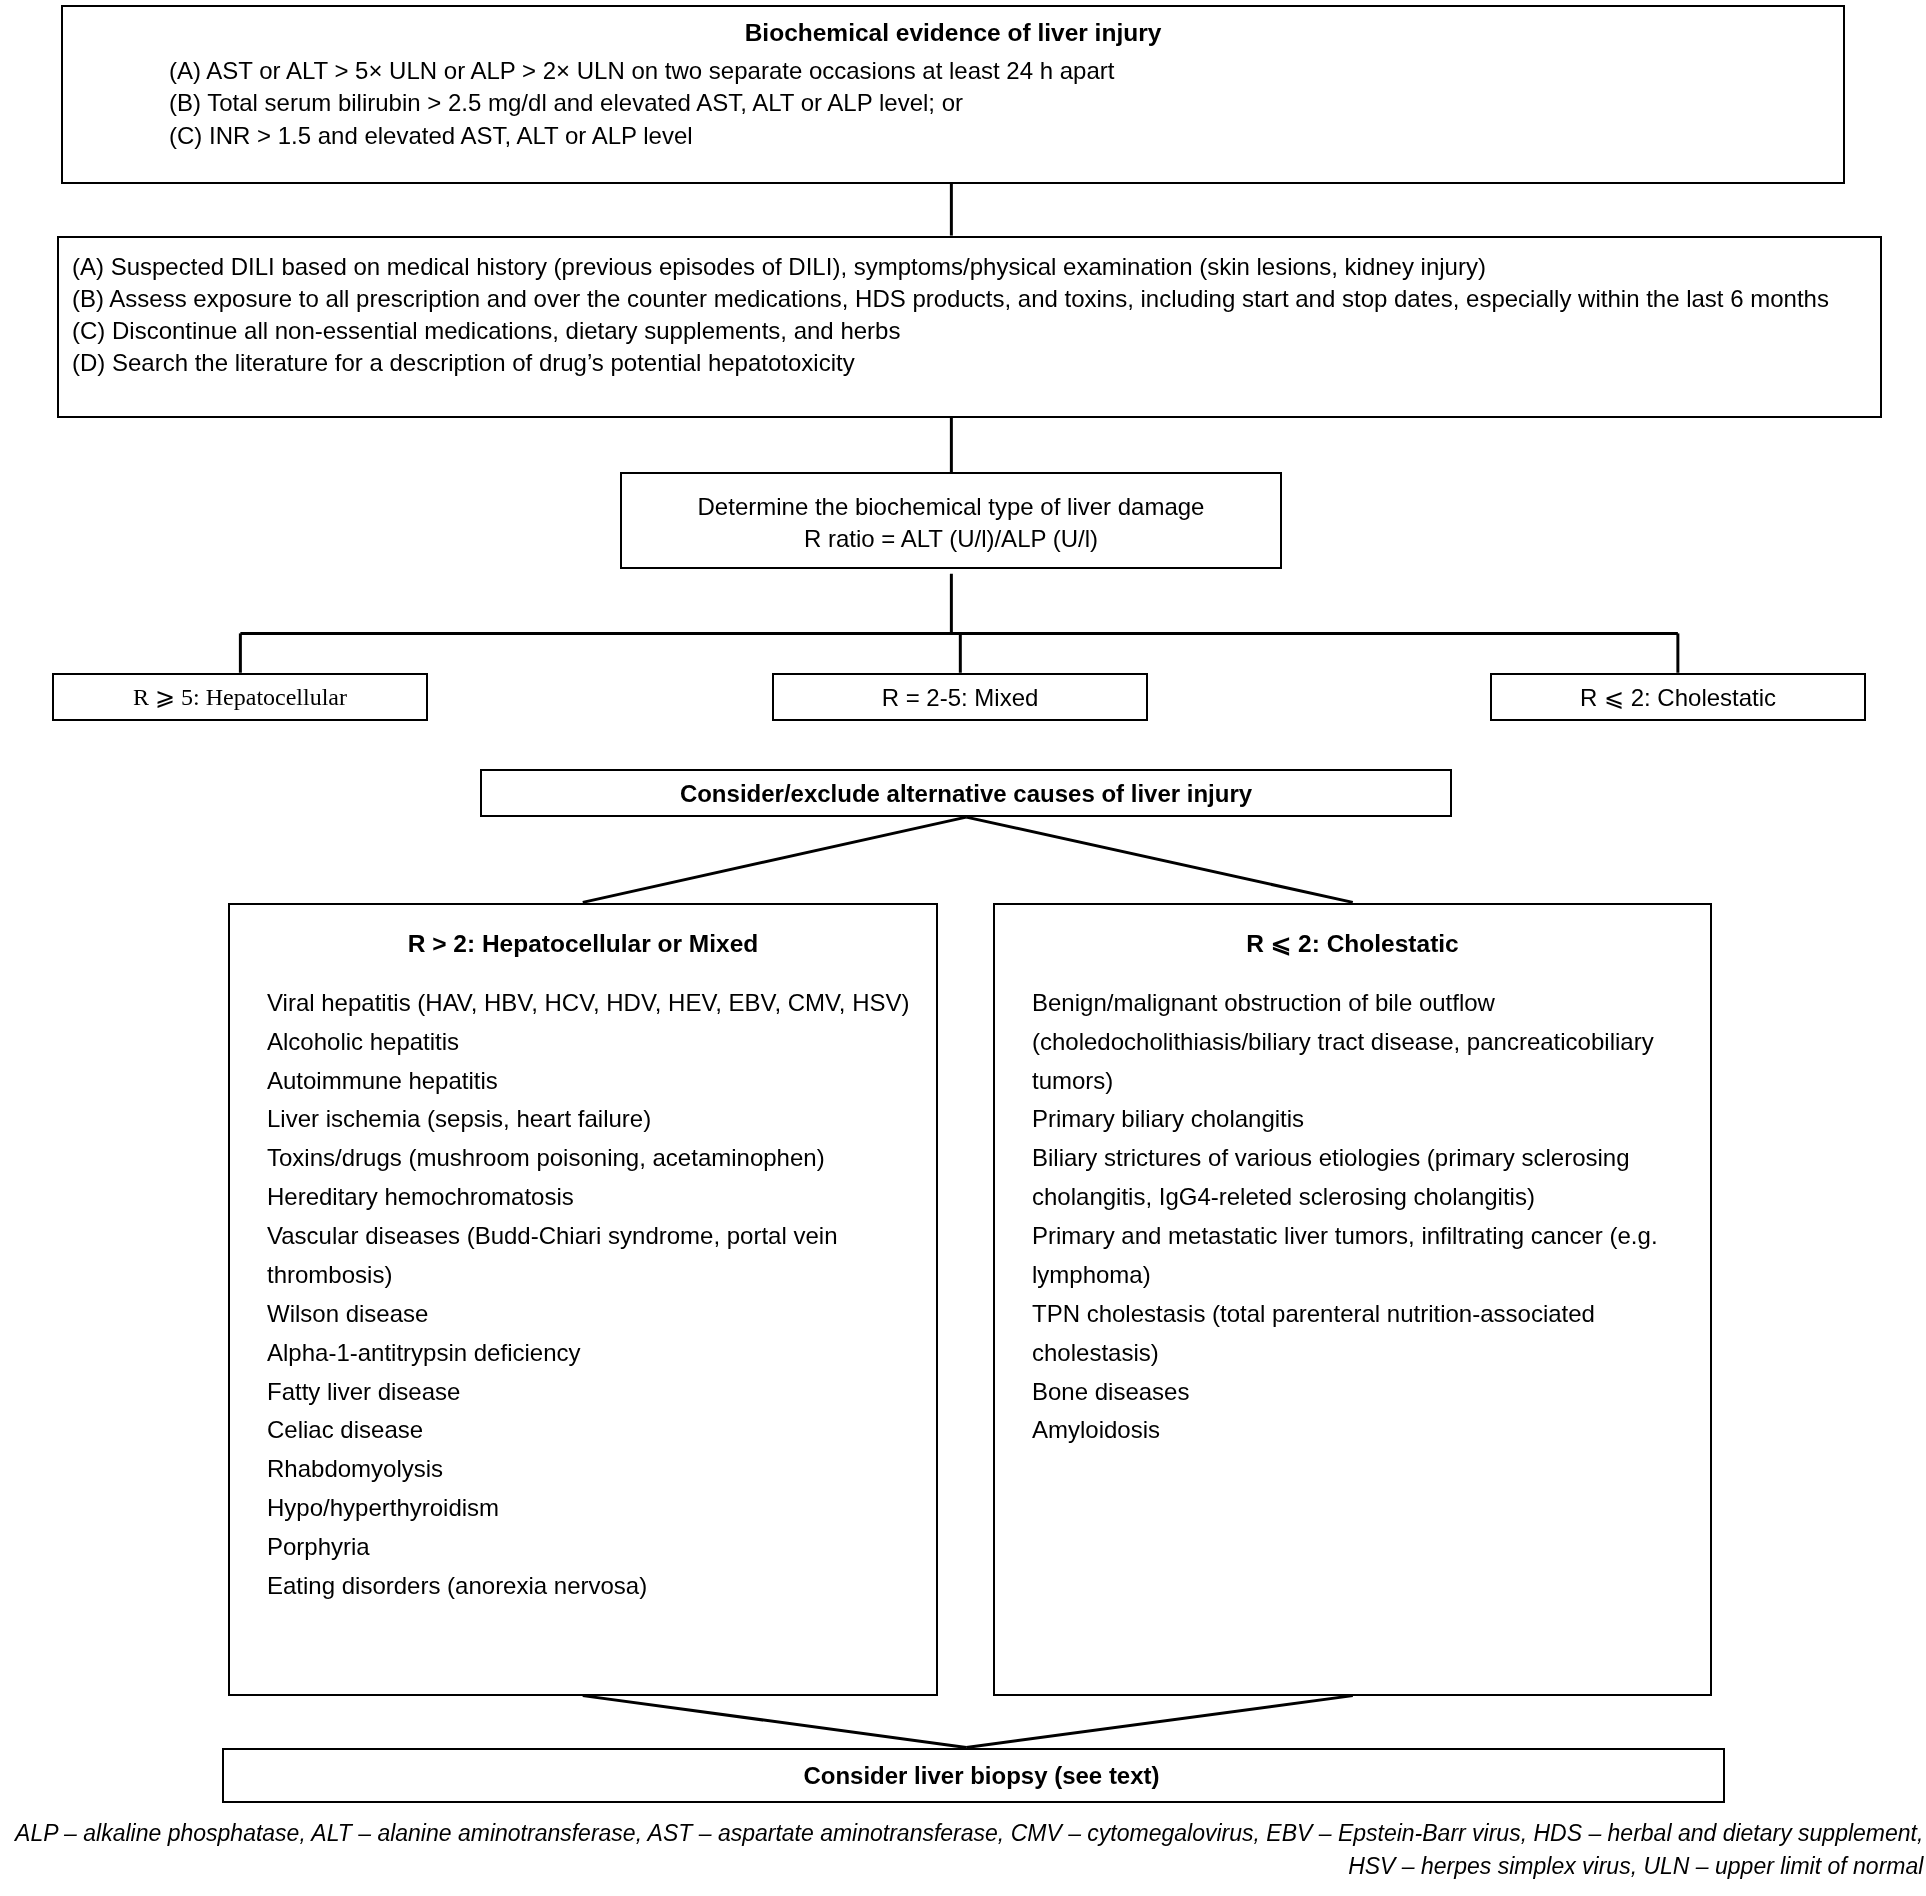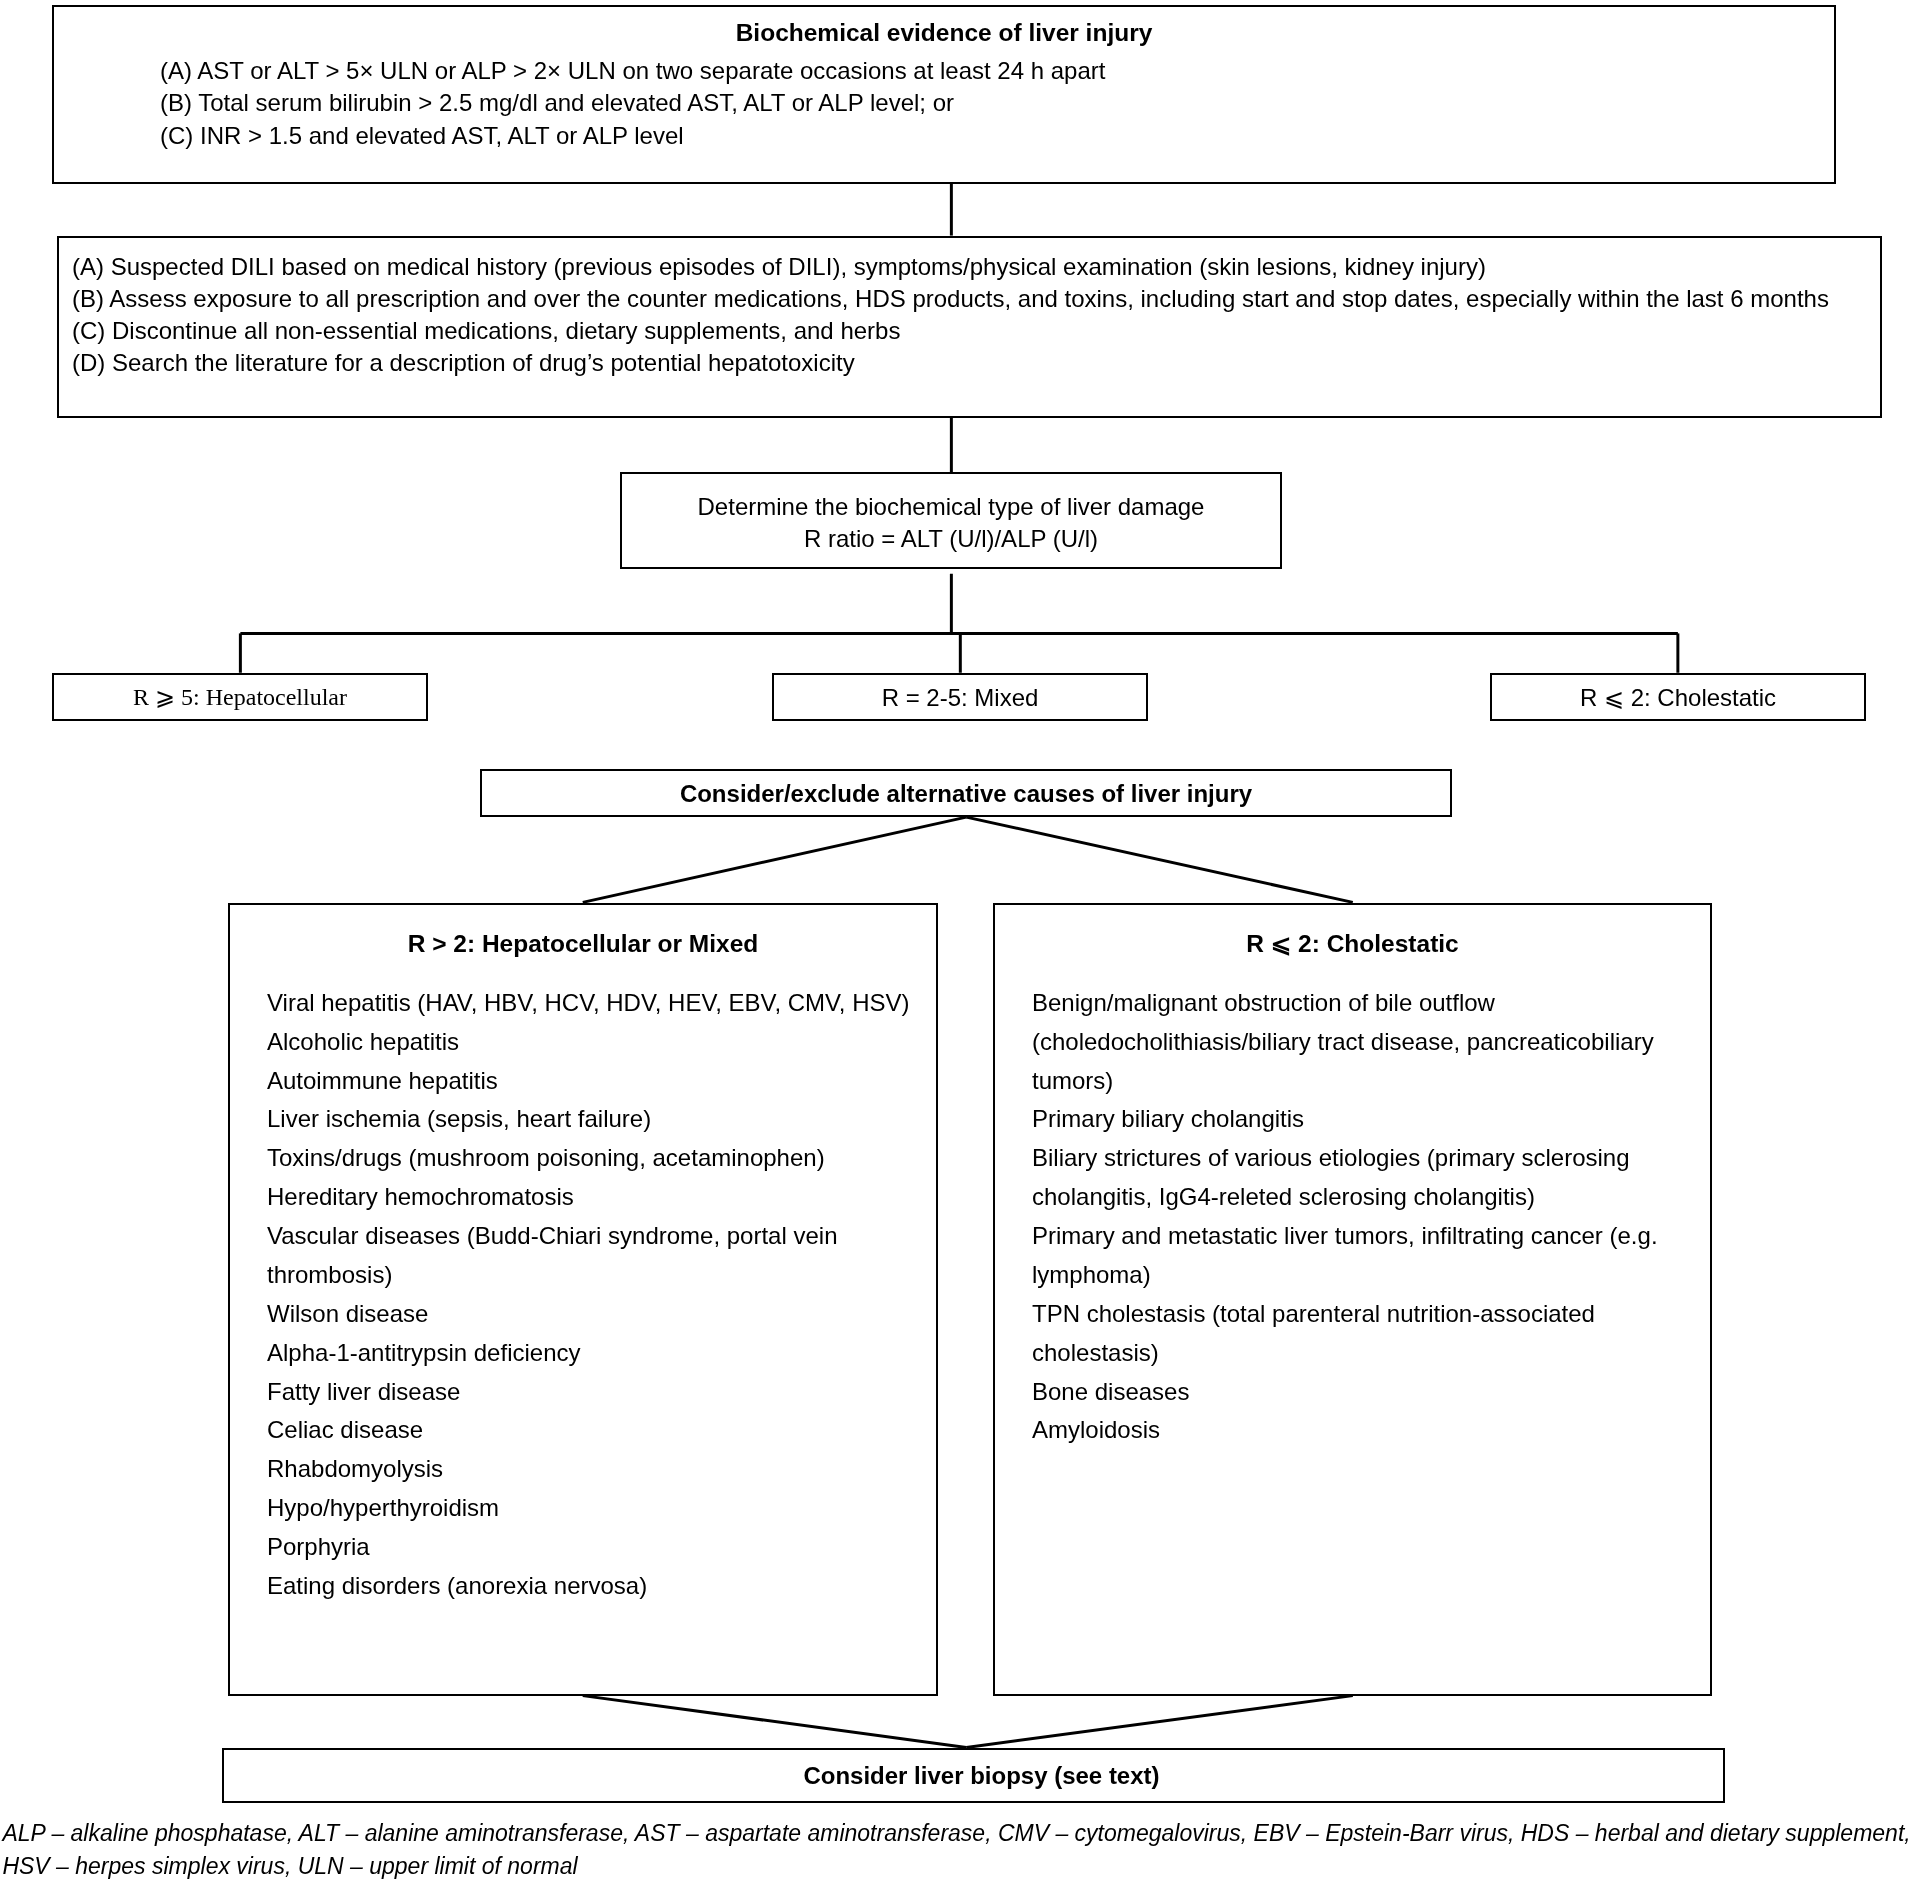--- a/index.html
+++ b/index.html
@@ -46,21 +46,21 @@
     font-weight: bold;
     line-height: 1.3;
   }
   .list-item {
     font-size: 24px;
     line-height: 1.62;
   }
 
   
   #box-evidence {
-    left: 52px;
+    left: 61px;
     top: 4.8px;
     width: 1784px;
     height: 179px;
     padding: 10.7px 0 0 0;
   }
   #box-evidence .title-line { text-align: center; margin-bottom: 6px; }
   #box-evidence .body { padding-left: 106px; }
 
   
   #box-assess {
@@ -146,20 +146,21 @@
   
   #footnote {
     position: absolute;
     left: 2.4px;
     top: 1817px;
     width: 1921px;
     font-size: 23px;
     font-style: italic;
     line-height: 1.45;
     z-index: 2;
+    text-align: right;
   }
   #footnote .fn-line { white-space: nowrap; }
 </style>
 </head>
 <body>
 
 <div id="page">
 
   <svg id="connectors" viewBox="0 0 3229 3179" preserveAspectRatio="none">
     <g stroke="#000000" stroke-width="5" fill="none">

